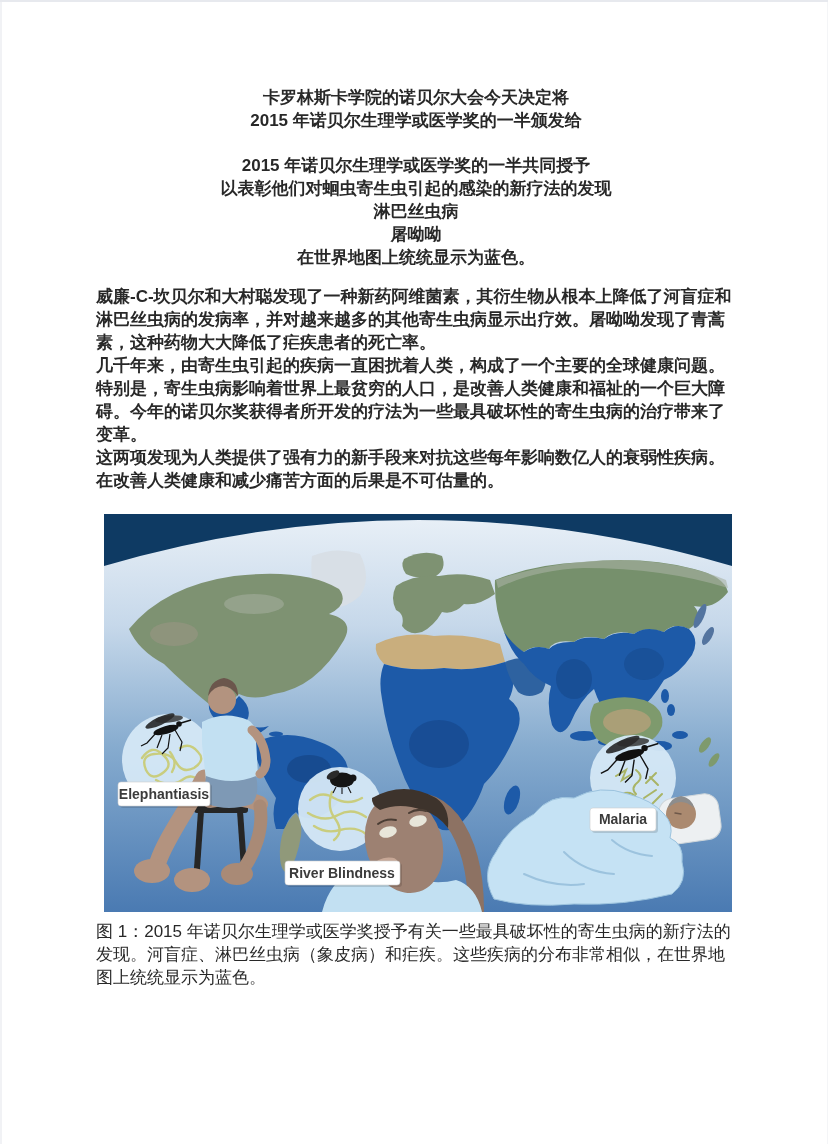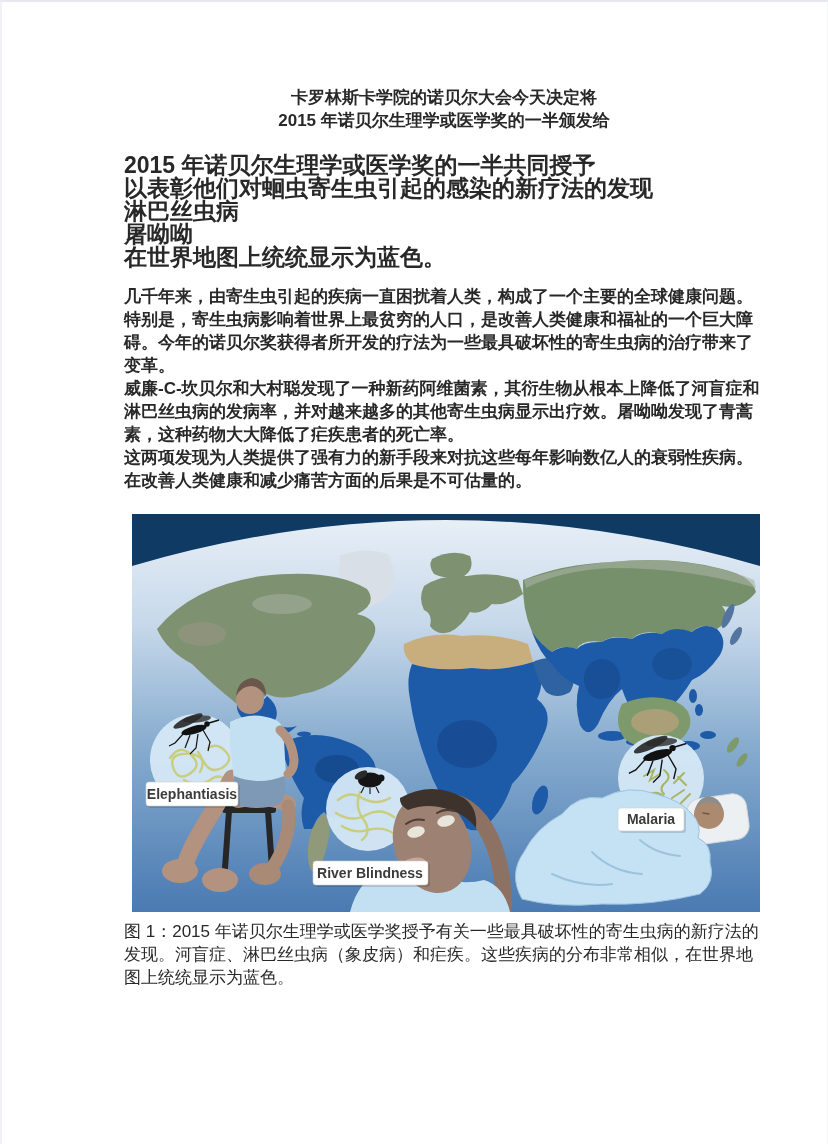--- a/index.html
+++ b/index.html
@@ -6,30 +6,30 @@
   .page{
     position:relative;
     width:828px;height:1144px;
     background:#ffffff;
     overflow:hidden;
     box-shadow: inset 0 2px 0 #e7e9ee, inset 2px 0 0 #f1f2f5, inset -1px 0 0 #f4f5f7;
     font-family:"Liberation Sans","DejaVu Sans",sans-serif;
     color:#282828;
   }
   .content{
-    position:absolute;left:96px;top:86px;width:640px;margin-left:28px;
+    position:absolute;left:96px;top:86px;width:640px;
   }
   .heading-block{
     text-align:center;
     font-size:17px;font-weight:700;line-height:23px;
   }
   .award-block{
     margin-top:22px;
-    text-align:left;
-    font-size:23px;font-weight:700;line-height:23px;
+    text-align:center;
+    font-size:17px;font-weight:700;line-height:23px;
   }
   .body-block{
     margin-top:16px;
     font-size:17px;font-weight:700;line-height:23px;
     text-align:left;
   }
   .body-block p{margin:0;padding:0;}
   .figure-wrap{
     margin-top:22px;margin-left:8px;
     width:628px;height:398px;
@@ -58,22 +58,22 @@
 
     <div class="award-block">
       <div>2015 年诺贝尔生理学或医学奖的一半共同授予</div>
       <div>以表彰他们对蛔虫寄生虫引起的感染的新疗法的发现</div>
       <div>淋巴丝虫病</div>
       <div>屠呦呦</div>
       <div>在世界地图上统统显示为蓝色。</div>
     </div>
 
     <div class="body-block">
+      <p>威廉-C-坎贝尔和大村聪发现了一种新药阿维菌素，其衍生物从根本上降低了河盲症和淋巴丝虫病的发病率，并对越来越多的其他寄生虫病显示出疗效。屠呦呦发现了青蒿素，这种药物大大降低了疟疾患者的死亡率。</p>
       <p>几千年来，由寄生虫引起的疾病一直困扰着人类，构成了一个主要的全球健康问题。特别是，寄生虫病影响着世界上最贫穷的人口，是改善人类健康和福祉的一个巨大障碍。今年的诺贝尔奖获得者所开发的疗法为一些最具破坏性的寄生虫病的治疗带来了变革。</p>
-      <p>威廉-C-坎贝尔和大村聪发现了一种新药阿维菌素，其衍生物从根本上降低了河盲症和淋巴丝虫病的发病率，并对越来越多的其他寄生虫病显示出疗效。屠呦呦发现了青蒿素，这种药物大大降低了疟疾患者的死亡率。</p>
       <p>这两项发现为人类提供了强有力的新手段来对抗这些每年影响数亿人的衰弱性疾病。在改善人类健康和减少痛苦方面的后果是不可估量的。</p>
     </div>
 
     <div class="figure-wrap">
       <svg width="628" height="398" viewBox="0 0 628 398">
         <defs>
           <linearGradient id="oceanGrad" x1="0" y1="0" x2="0" y2="1">
             <stop offset="0" stop-color="#e9f0f7"></stop>
             <stop offset="0.28" stop-color="#c6d8ea"></stop>
             <stop offset="0.58" stop-color="#87accf"></stop>

